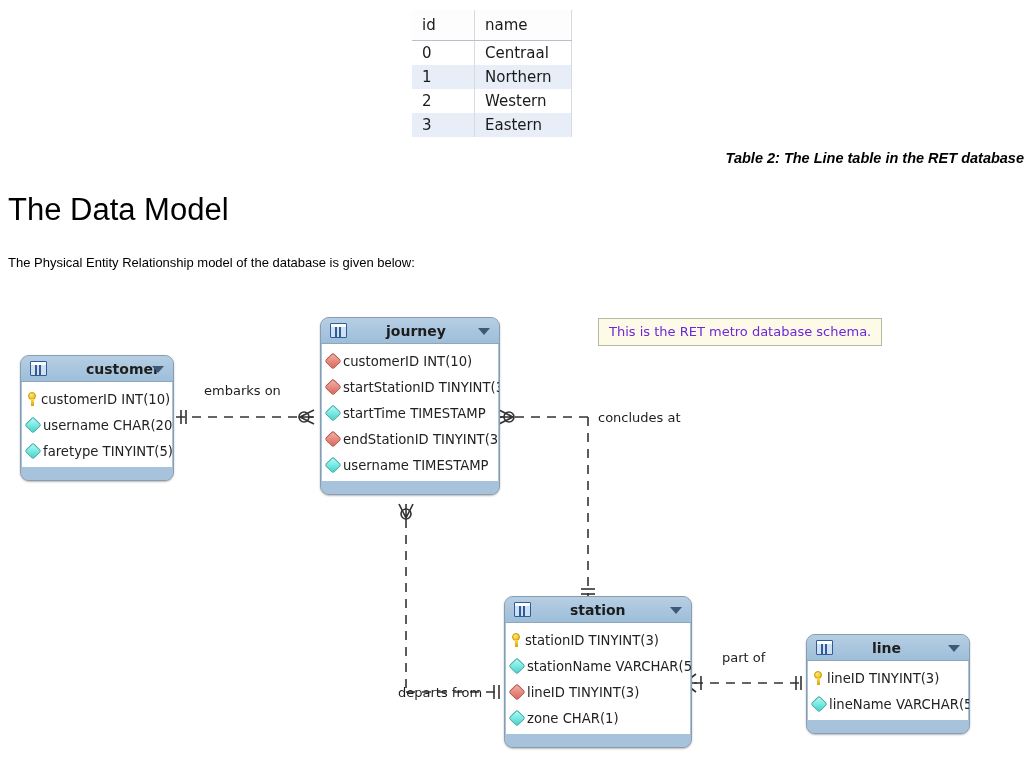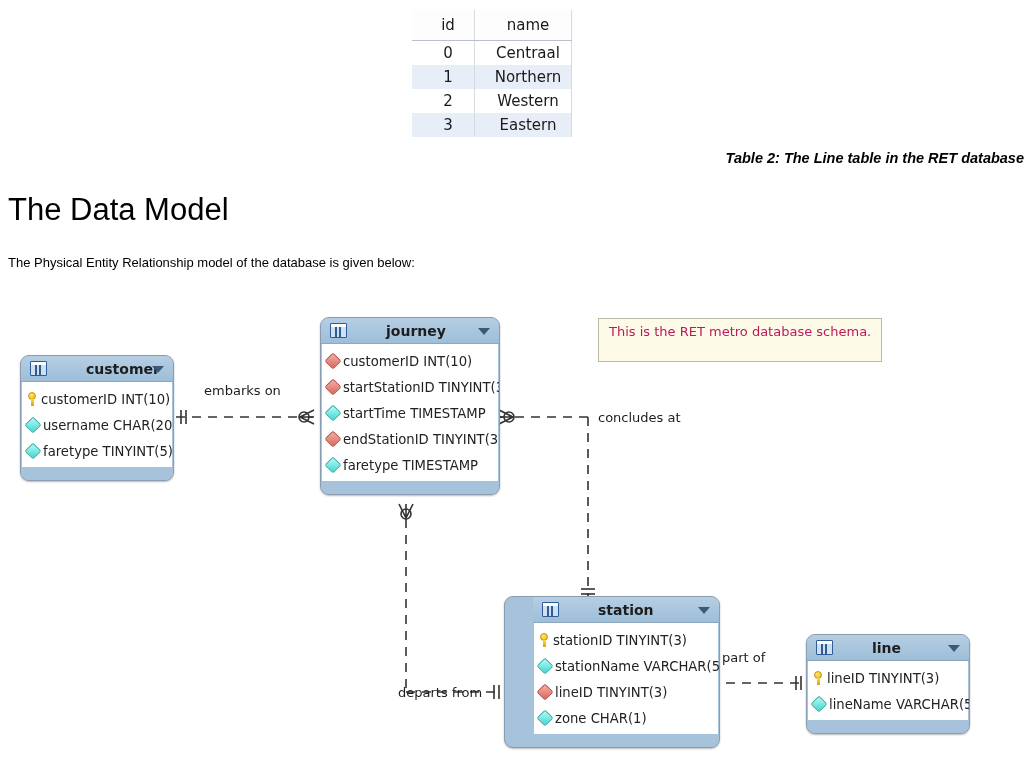--- a/index.html
+++ b/index.html
@@ -25,21 +25,20 @@
     background:#fdfdfd;
     border-bottom:1px solid #b9c0cc;
     padding:4px 0 4px 10px;
     height:22px;
   }
   #line-table td{
     padding:2px 0 2px 10px;
     height:20px;
     vertical-align:middle;
     border-right:1px solid #d6dae1;
-    text-align:center;
   }
   #line-table td.c-name{border-right:1px solid #d6dae1;}
   #line-table tr.alt td{background:#e8eef8;}
   #line-table .col-id{width:52px;}
   #table-top-band{
     position:absolute;left:412px;top:10px;width:160px;height:6px;
     background:#edf1f7;border-bottom:1px solid #c9ced8;
   }
 
   .tbl-caption{
@@ -138,22 +137,22 @@
   }
   .dia.cyan{background:linear-gradient(135deg,#b8fbf6,#3fd6cf);border:1px solid #37aaa4;}
   .dia.red{background:linear-gradient(135deg,#f4b1a8,#d9665a);border:1px solid #b3483d;}
 
   
   #note{
     position:absolute;
     background:#fdfbe8;
     border:1px solid #b9b9a4;
     font-family:"DejaVu Sans", sans-serif;
-    font-size:13px;color:#be185d;
-    padding:5px 10px 22px 10px;
+    font-size:13px;color:#6d28d9;
+    padding:5px 10px 6px 10px;
     white-space:nowrap;
   }
 
   
   .rel-label{
     position:absolute;
     font-family:"DejaVu Sans", sans-serif;
     font-size:13px;color:#1d1d1d;white-space:nowrap;
   }
 
@@ -270,27 +269,27 @@
       <div class="col">
         <span class="dia cyan"></span>
         <span class="cname">startTime TIMESTAMP</span>
       </div>
       <div class="col">
         <span class="dia red"></span>
         <span class="cname">endStationID TINYINT(3)</span>
       </div>
       <div class="col">
         <span class="dia cyan"></span>
-        <span class="cname">faretype TIMESTAMP</span>
+        <span class="cname">username TIMESTAMP</span>
       </div>
     </div>
     <div class="foot"></div>
   </div>
 
-  <div class="entity" style="left:504px;top:296px;width:186px;padding-left:28px;">
+  <div class="entity" style="left:504px;top:296px;width:186px;">
     <div class="title">
       <span class="tbl-icon"></span>
       <span class="tname">station</span>
       <span class="caret"></span>
     </div>
     <div class="cols">
       <div class="col">
         <span class="key-icon"></span>
         <span class="cname">stationID TINYINT(3)</span>
       </div>

